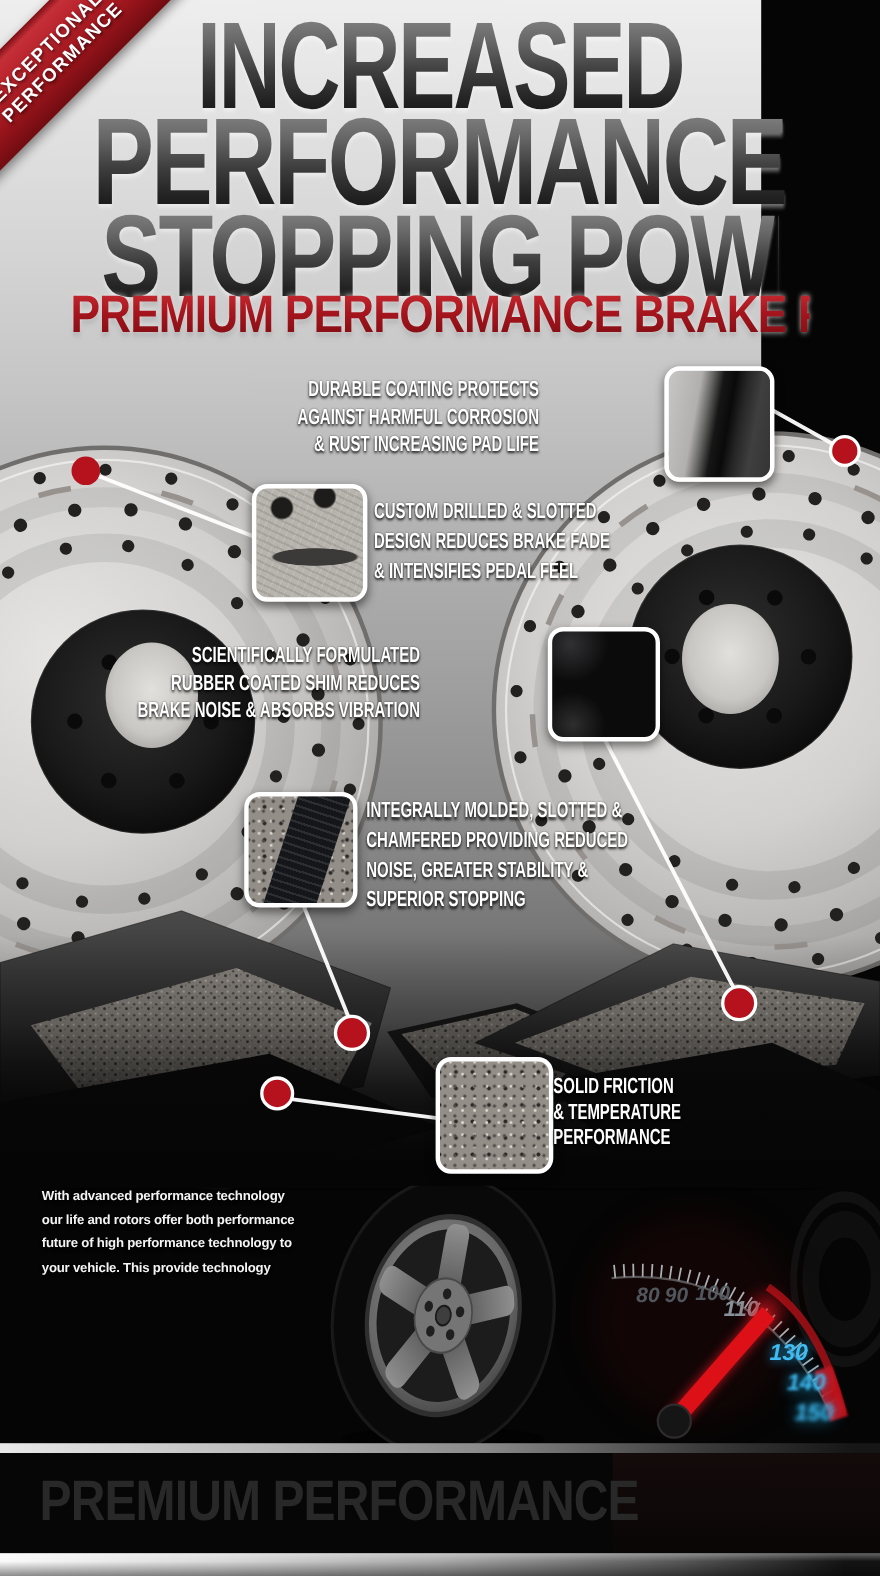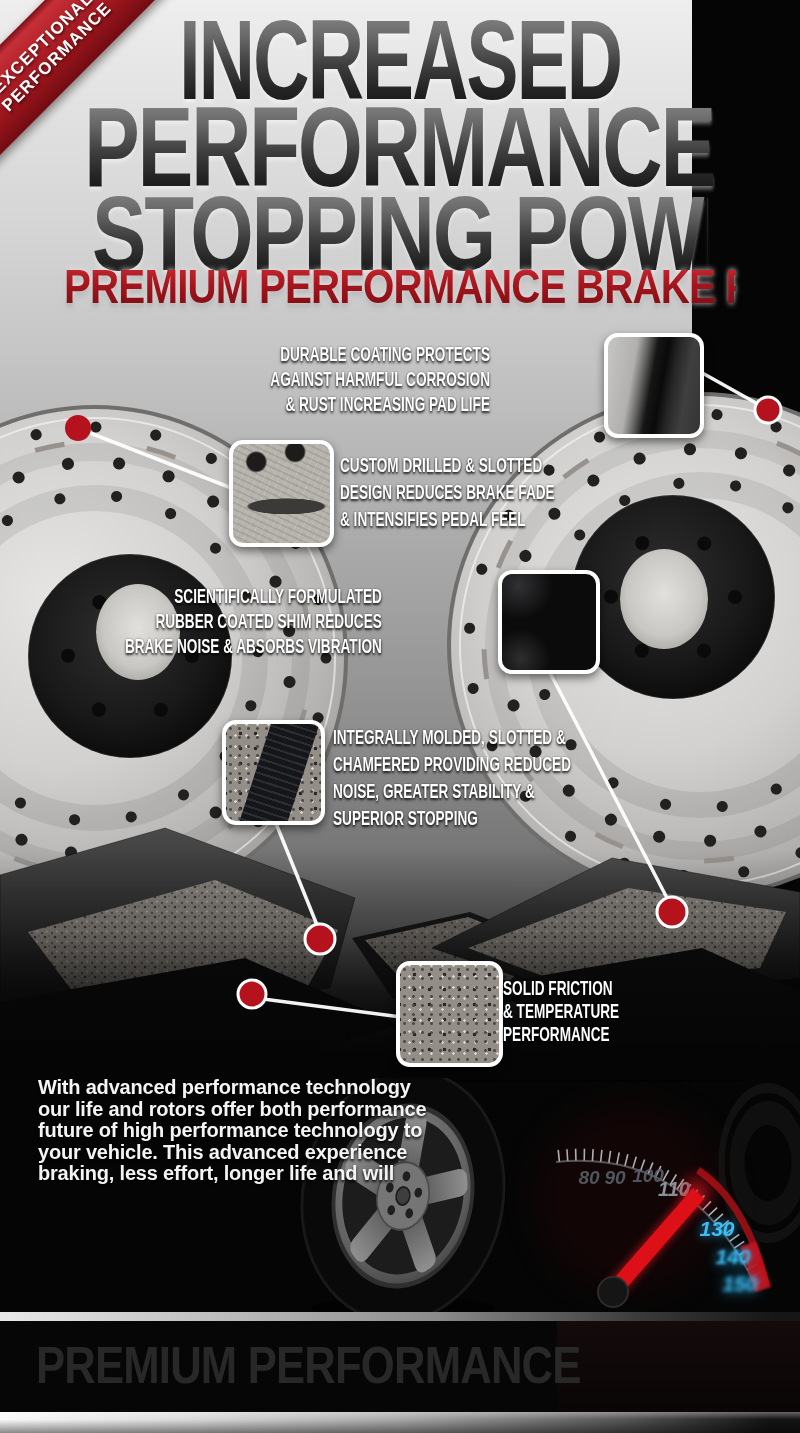--- a/index.html
+++ b/index.html
@@ -69,21 +69,21 @@
   .callout{position:absolute;color:#fff;font-weight:bold;font-size:20px;
     white-space:nowrap;z-index:14;
     text-shadow:0 2px 3px rgba(0,0,0,.85),0 0 2px rgba(0,0,0,.55);}
   .c1{top:342px;right:202px;text-align:right;line-height:25px;transform:scale(.68,1);transform-origin:right top;}
   .c2{top:452px;left:340px;line-height:27px;transform:scale(.68,1);transform-origin:left top;}
   .c3{top:584px;right:310px;text-align:right;line-height:25px;transform:scale(.68,1);transform-origin:right top;}
   .c4{top:724px;left:333px;line-height:27px;transform:scale(.68,1);transform-origin:left top;}
   .c5{top:977px;left:503px;line-height:23px;transform:scale(.68,1);transform-origin:left top;}
   
   .desc{position:absolute;left:38px;top:1077px;z-index:10;}
-  .desc div{font-weight:bold;font-size:20px;line-height:21.6px;letter-spacing:-.2px;
+  .desc div{font-weight:bold;font-size:12px;line-height:21.6px;letter-spacing:-.2px;
     color:#f4f4f4;white-space:nowrap;text-shadow:0 2px 3px #000;}
   
   .strip-top{position:absolute;left:0;top:1312px;width:800px;height:9px;
     background:linear-gradient(90deg,#e9e9e9 0%,#b9b9b9 30%,#8a8a8a 55%,#3a3a3a 80%,#161616 97%);}
   .footer-bar{position:absolute;left:0;top:1321px;width:800px;height:91px;background:#060606;}
   .footer-right-shade{position:absolute;left:557px;top:1321px;width:243px;height:91px;
     background:linear-gradient(180deg,#140b0b 0%,#0a0606 100%);}
   .footer-label{position:absolute;left:36px;top:1339px;font-weight:bold;font-size:52px;
     line-height:1;letter-spacing:-1px;color:#282828;white-space:nowrap;
     transform:scale(.84,1);transform-origin:left top;}
@@ -256,22 +256,21 @@
   </div>
   <div class="title-line title-1 metal">INCREASED</div>
   <div class="title-line title-2 metal">PERFORMANCE &amp;</div>
   <div class="title-line title-3 metal">STOPPING POWER</div>
   <div class="subtitle">PREMIUM PERFORMANCE BRAKE PADS &amp; ROTORS</div>
 
   <div class="desc">
     <div>With advanced performance technology</div>
     <div>our life and rotors offer both performance</div>
     <div>future of high performance technology to</div>
-    <div>your vehicle. This advanced experience</div>
-    <div>braking, less effort, longer life and will</div>
+    <div>your vehicle. This provide technology</div>
   </div>
 
   <svg class="speedo-svg" width="500" height="236" viewBox="0 0 500 236" style="left:300px;top:1078px;">
     <defs>
       <radialGradient id="rimG" cx="42%" cy="38%" r="72%">
         <stop offset="0%" stop-color="#ababab"></stop>
           <stop offset="70%" stop-color="#7a7a7a"></stop>
         <stop offset="100%" stop-color="#4c4c4c"></stop>
       </radialGradient>
       <linearGradient id="spokeG" x1="0" y1="0" x2="0" y2="1">

